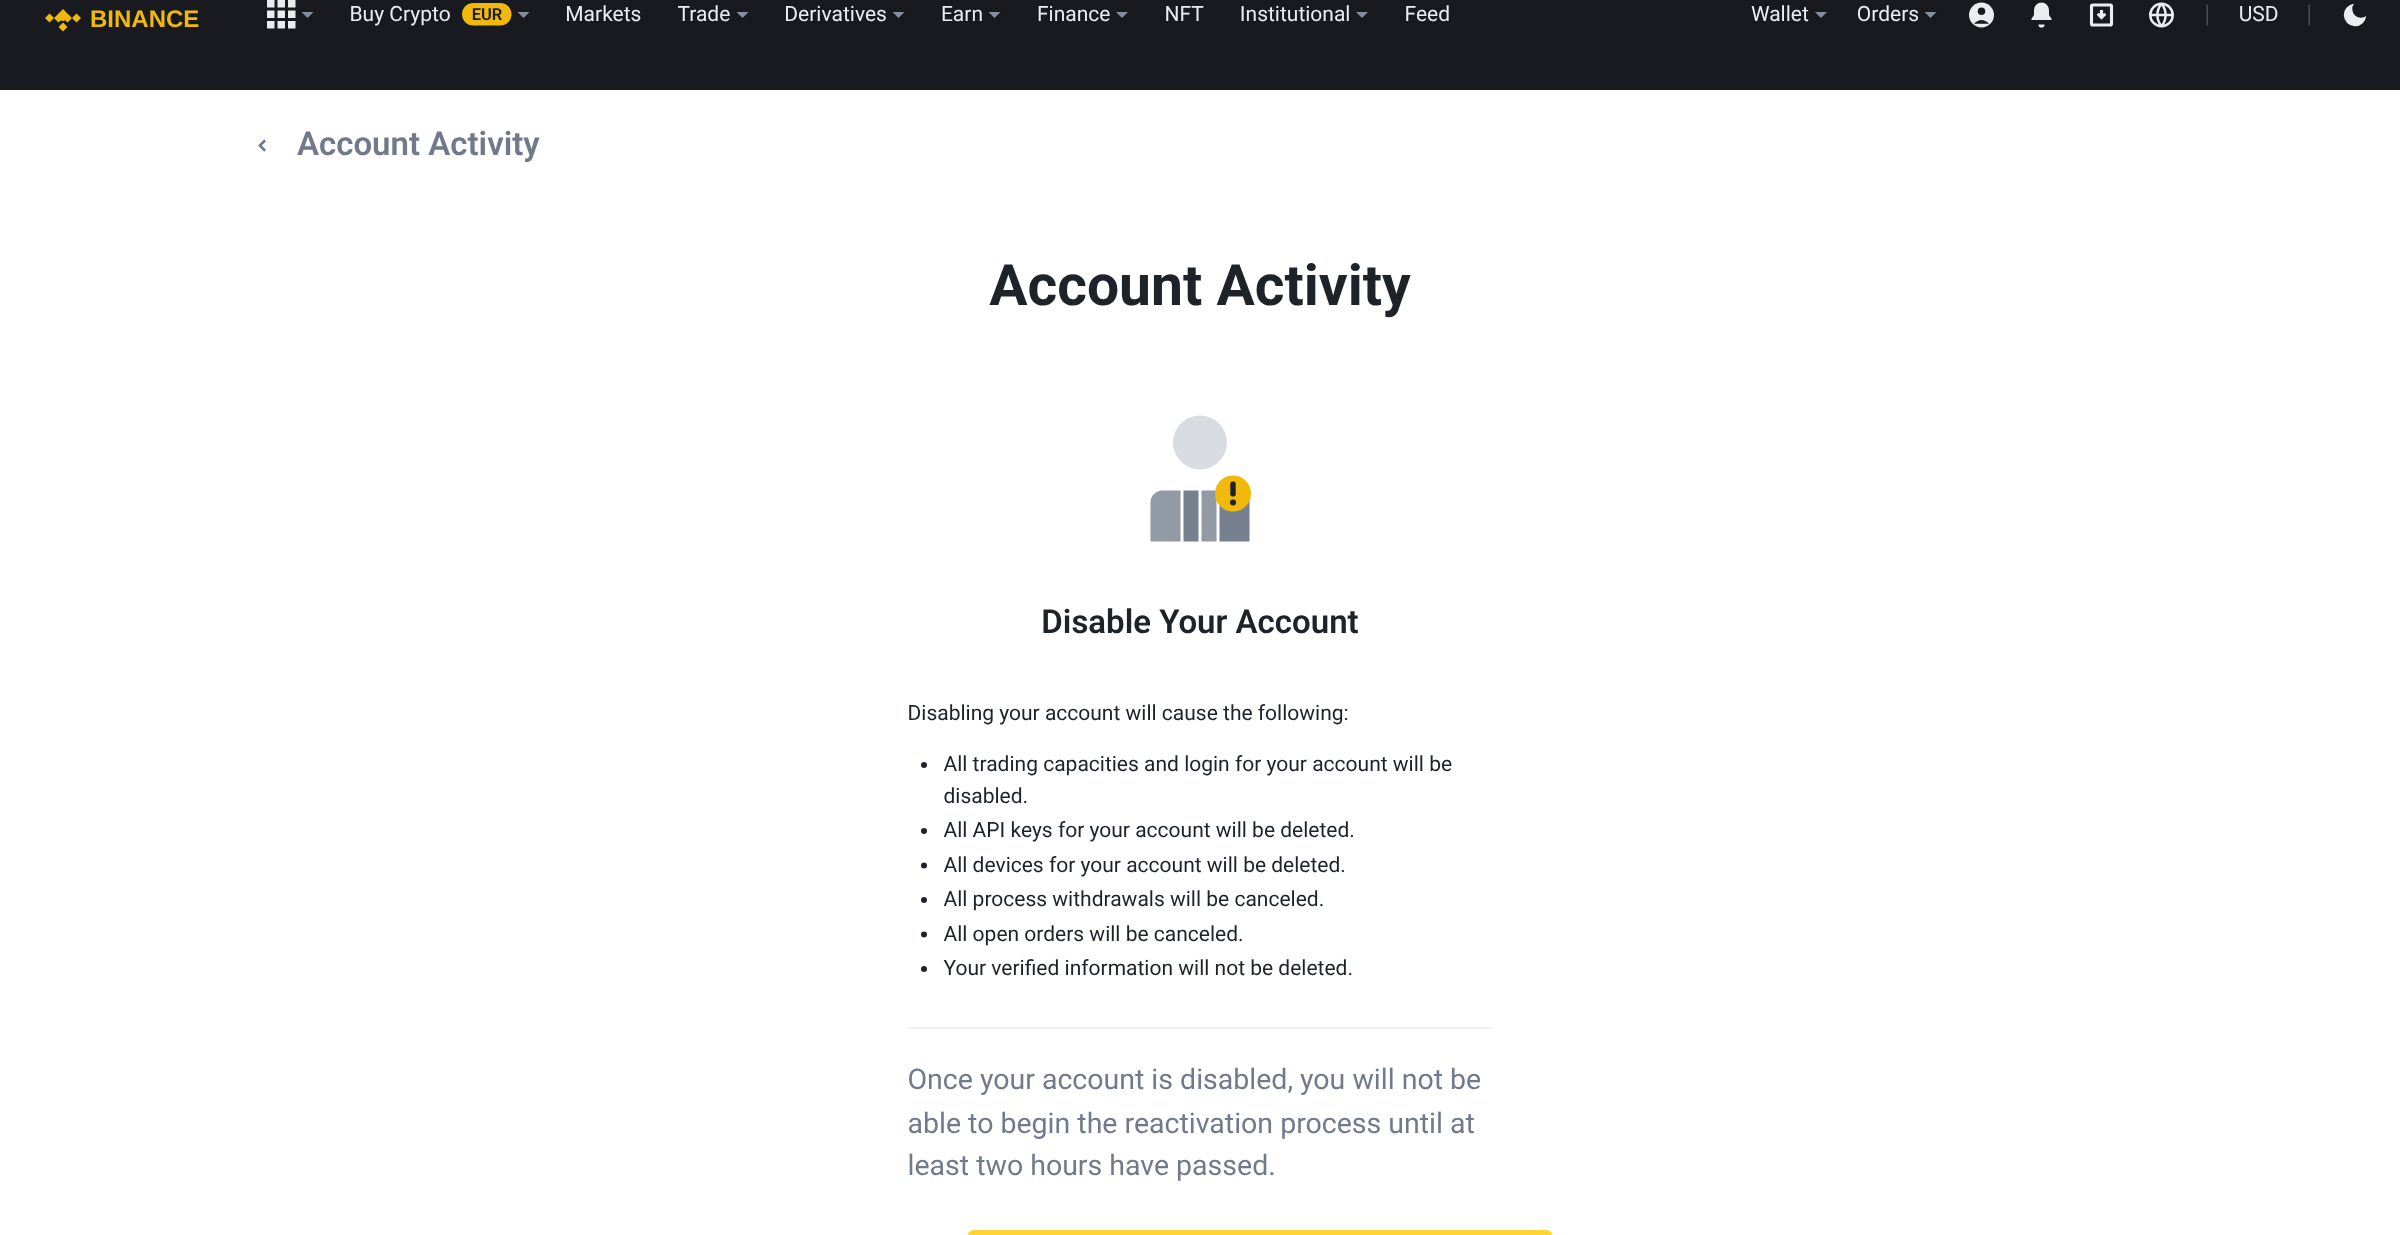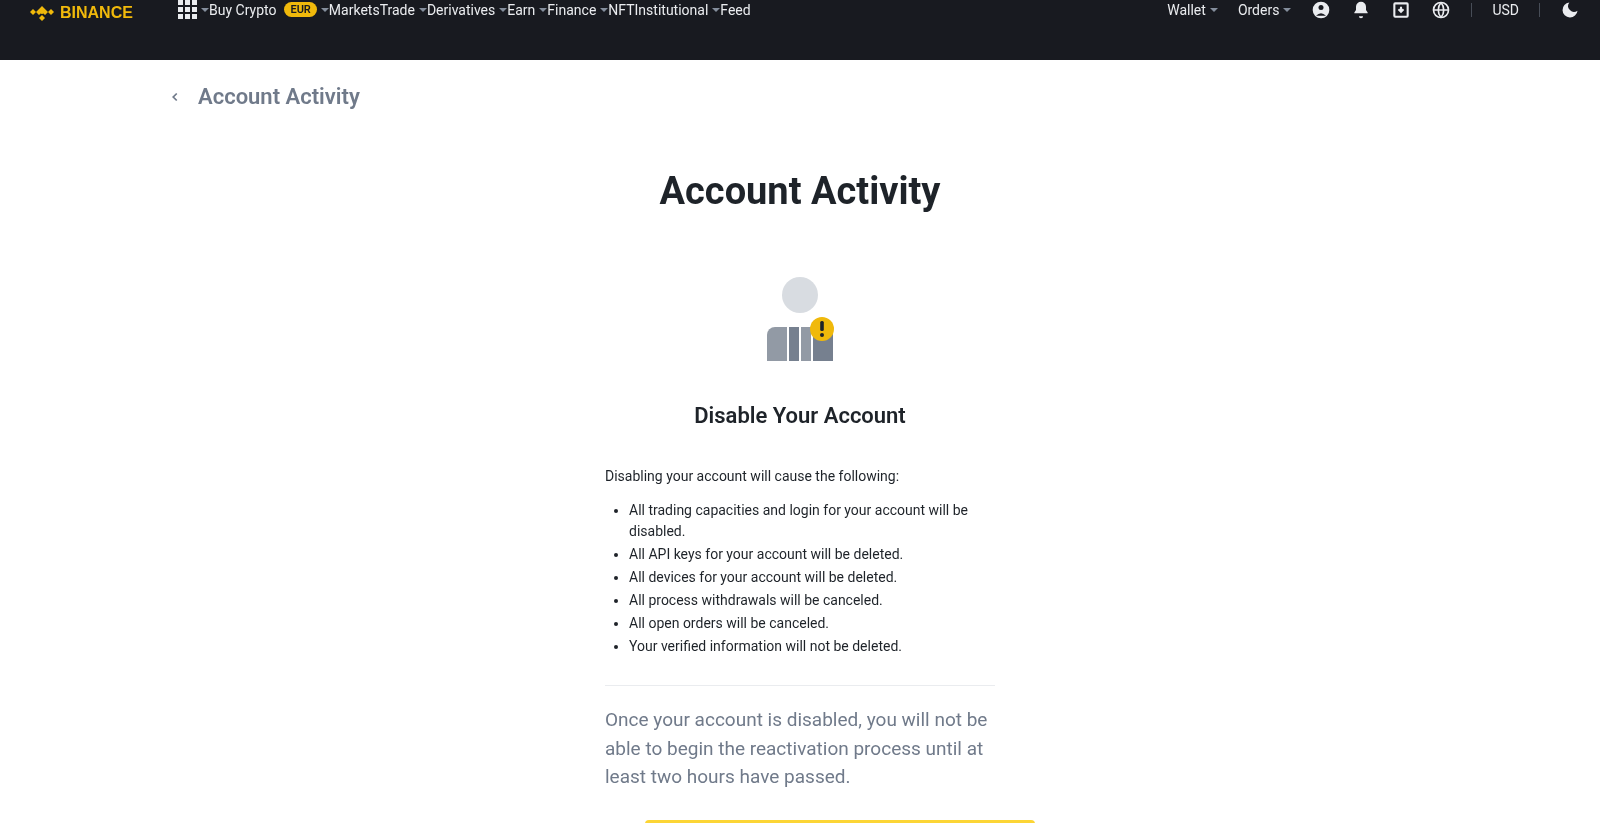--- a/index.html
+++ b/index.html
@@ -8,21 +8,21 @@
   
   .header {
     background: #181a20;
     height: 60px;
     display: flex;
     align-items: flex-start;
     padding: 0 20px;
   }
   .logo { display: flex; align-items: center; margin-right: 18px; cursor: pointer; }
   .logo svg { height: 24px; }
-  .nav-left { display: flex; align-items: center; }
+  .nav-left { display: flex; align-items: center; gap: 24px; }
   .nav-item { color: #eaecef; font-size: 14px; display: flex; align-items: center; gap: 4px; cursor: pointer; }
   .badge {
     background: #f0b90b;
     color: #181a20;
     font-size: 11px;
     font-weight: 600;
     padding: 1px 6px;
     border-radius: 8px;
     margin-left: 4px;
   }

